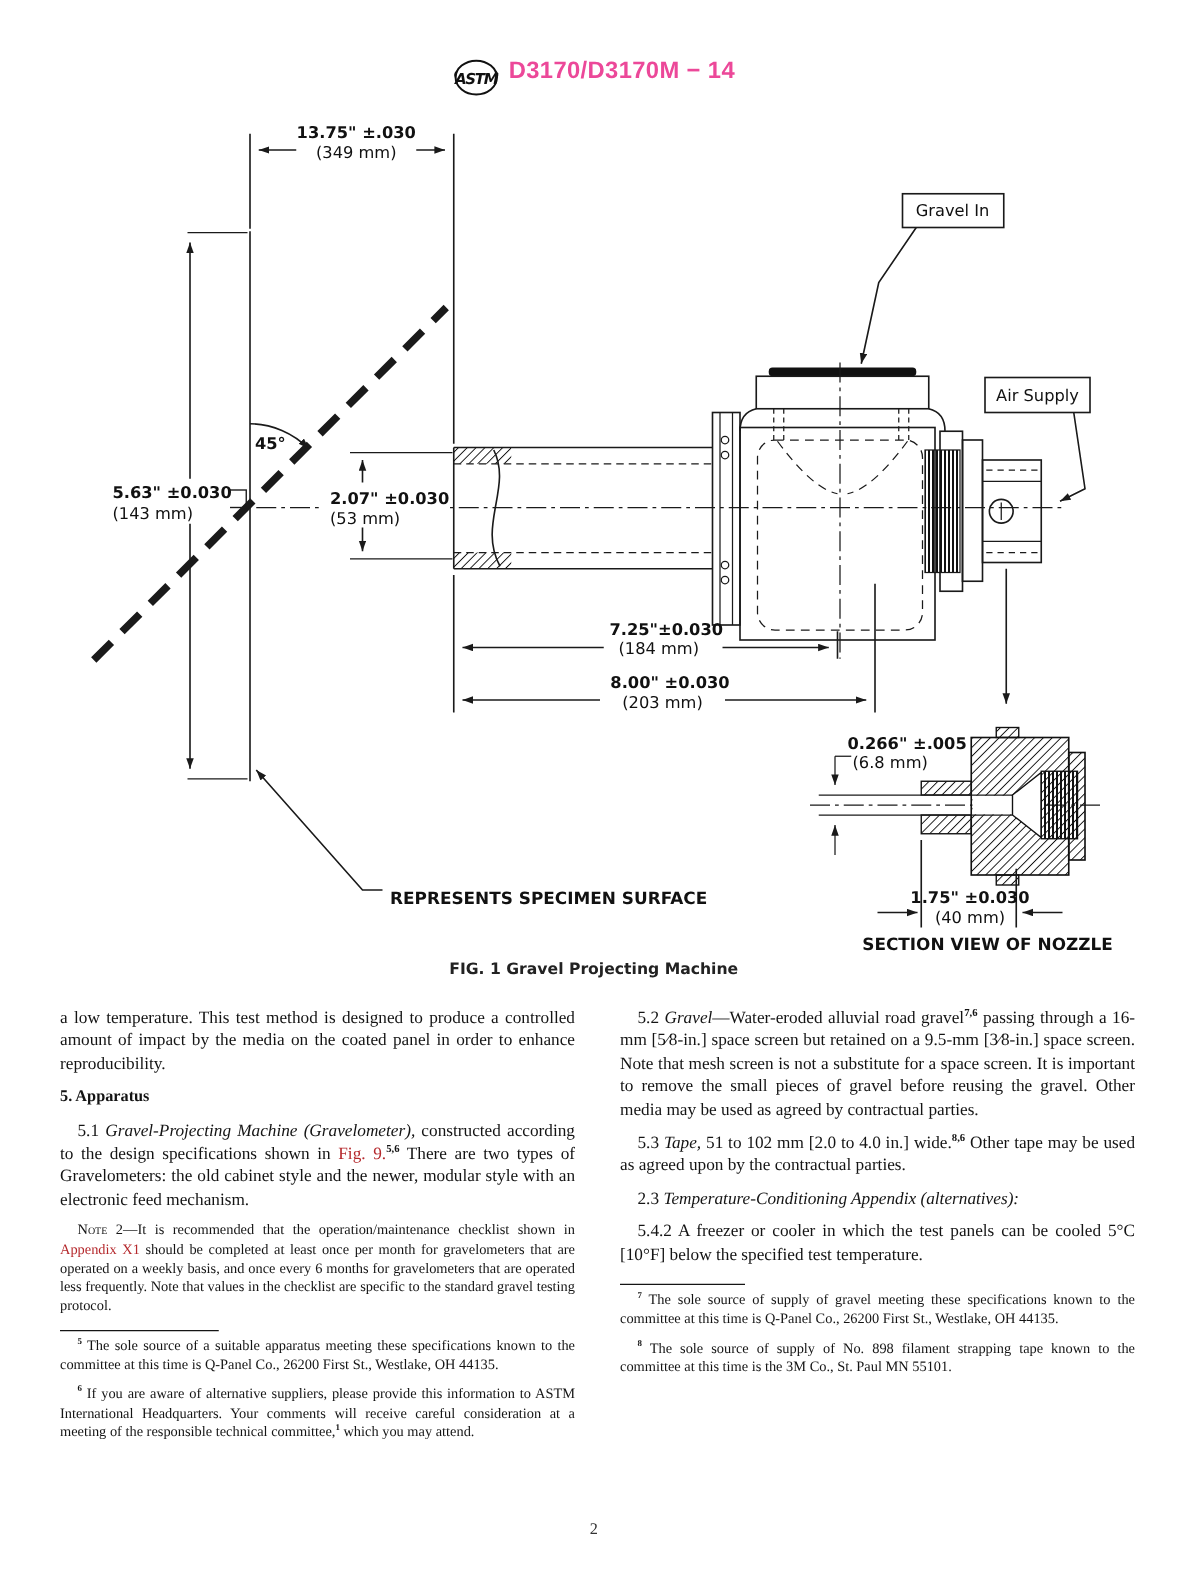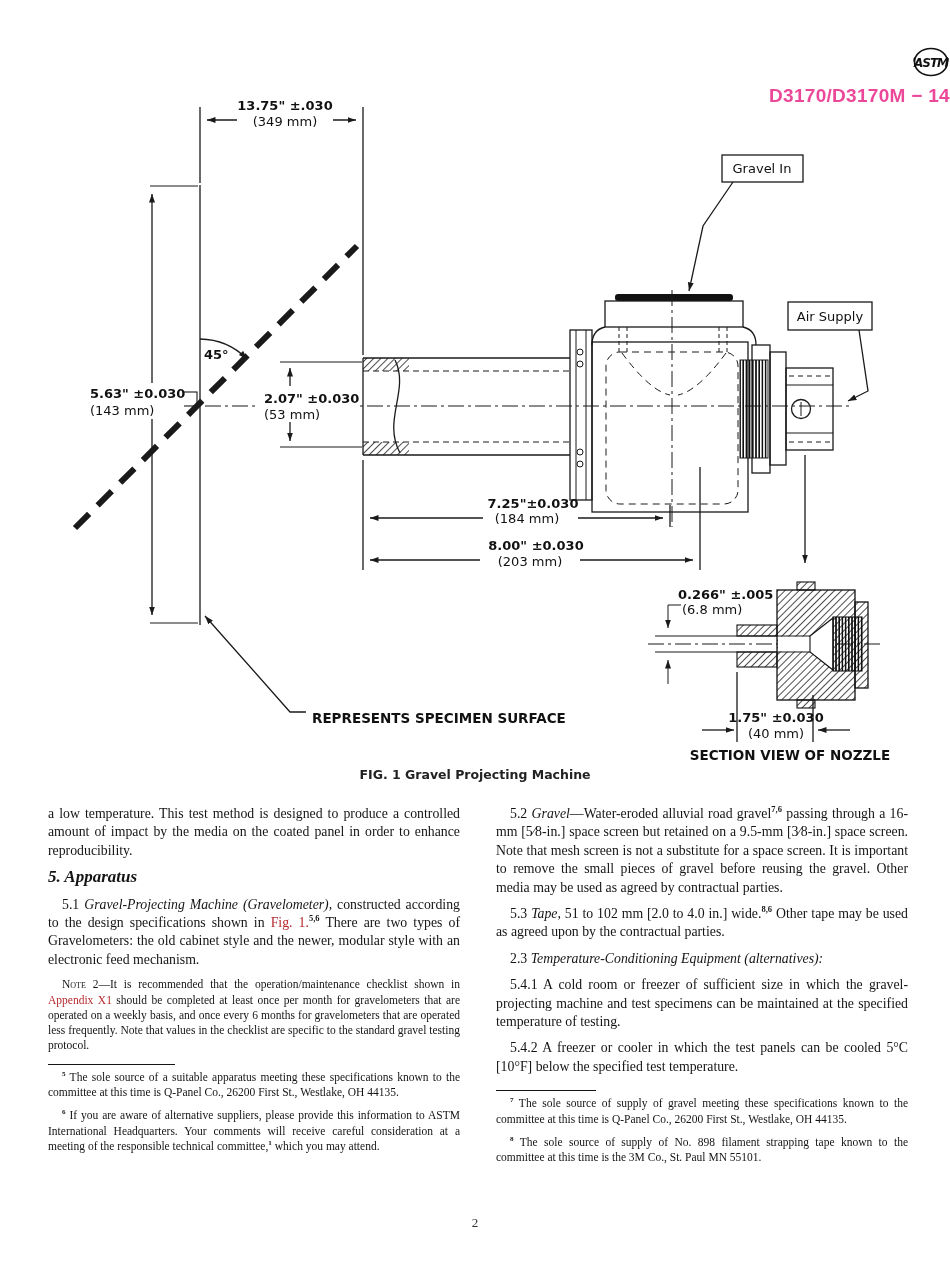--- a/index.html
+++ b/index.html
@@ -1,34 +1,34 @@
 <!DOCTYPE html>
 <html><head>
 <meta charset="utf-8">
 <style>
   html,body{margin:0;padding:0;}
   body{width:950px;height:1272px;background:#ffffff;position:relative;
        font-family:"Liberation Serif",serif;color:#141414;overflow:hidden;}
   
-  .hdr{position:absolute;top:46px;left:0;width:100%;display:flex;justify-content:center;align-items:flex-end;gap:7px;flex-direction:column;}
+  .hdr{position:absolute;top:46px;left:0;width:100%;display:flex;justify-content:center;align-items:flex-start;gap:7px;}
   .hdr-title{font-family:"Liberation Sans",sans-serif;font-weight:bold;font-size:19px;letter-spacing:.3px;color:#ec4899;}
   
   .fig{position:absolute;top:95px;left:0;width:950px;height:700px;}
   .ln{stroke:#1a1a1a;stroke-width:1.3;fill:none;}
   .thin{stroke:#1a1a1a;stroke-width:1;fill:none;}
   .ft{font-family:"DejaVu Sans",sans-serif;font-size:13px;fill:#111;}
   .ftb{font-family:"DejaVu Sans",sans-serif;font-size:13px;font-weight:bold;fill:#111;}
   .ftb2{font-family:"DejaVu Sans",sans-serif;font-size:13.5px;font-weight:bold;fill:#111;}
   .ftcap{font-family:"DejaVu Sans",sans-serif;font-size:12.5px;font-weight:bold;fill:#222;}
   
   .cols{position:absolute;top:805px;left:48px;width:860px;display:flex;gap:36px;}
   .col{width:420px;font-size:13.8px;line-height:18.4px;text-align:justify;}
   .col p{margin:0 0 8px;text-indent:14px;}
   .col p.cont{text-indent:0;}
-  .col h3{font-size:17px;margin:8px 0 9px;text-indent:0;font-style:italic;}
+  .col h3{font-size:13px;margin:8px 0 9px;text-indent:0;}
   .note,.fn{font-size:11.5px;line-height:15.3px;}
   .fn{text-indent:10px;margin:0;}
   .smallcaps{font-variant:small-caps;}
   sup{font-size:.62em;line-height:0;font-weight:bold;}
   .red{color:#b5292d;}
   .rule{border:0;border-top:1.2px solid #141414;margin:10px 0 5px;}
   .rule-l{width:127px;}
   .rule-r{width:100px;margin-top:14px;}
   .pageno{position:absolute;top:1215px;left:0;width:100%;text-align:center;font-size:13px;color:#333;}
 </style>
@@ -187,32 +187,31 @@
     <text class="ftb2" x="790" y="665" text-anchor="middle">SECTION VIEW OF NOZZLE</text>
     <text class="ftcap" x="475" y="684" text-anchor="middle">FIG. 1 Gravel Projecting Machine</text>
   </g>
 </svg>
 
 <div class="cols">
 
   <div class="col">
     <p class="cont">a low temperature. This test method is designed to produce a controlled amount of impact by the media on the coated panel in order to enhance reproducibility.</p>
     <h3>5. Apparatus</h3>
-    <p><span>5.1 </span><i>Gravel-Projecting Machine (Gravelometer),</i><span> constructed according to the design specifications shown in </span><span class="red">Fig. 1.</span><sup>5,6</sup><span> There are two types of Gravelometers: the old cabinet style and the newer, modular style with an electronic feed mechanism.</span></p>
+    <p><span>5.1 </span><i>Gravel-Projecting Machine (Gravelometer),</i><span> constructed according to the design specifications shown in </span><span class="red">Fig. 9.</span><sup>5,6</sup><span> There are two types of Gravelometers: the old cabinet style and the newer, modular style with an electronic feed mechanism.</span></p>
     <p class="note"><span class="smallcaps">Note 2</span><span>—</span><span>It is recommended that the operation/maintenance checklist shown in </span><span class="red">Appendix X1</span><span> should be completed at least once per month for gravelometers that are operated on a weekly basis, and once every 6 months for gravelometers that are operated less frequently. Note that values in the checklist are specific to the standard gravel testing protocol.</span></p>
     <hr class="rule rule-l">
     <p class="fn"><sup>5</sup><span> The sole source of a suitable apparatus meeting these specifications known to the committee at this time is Q-Panel Co., 26200 First St., Westlake, OH 44135.</span></p>
     <p class="fn"><sup>6</sup><span> If you are aware of alternative suppliers, please provide this information to ASTM International Headquarters. Your comments will receive careful consideration at a meeting of the responsible technical committee,</span><sup>1</sup><span> which you may attend.</span></p>
   </div>
 
   <div class="col">
     <p><span>5.2 </span><i>Gravel</i><span>—Water-eroded alluvial road gravel</span><sup>7,6</sup><span> passing through a 16-mm [5⁄8-in.] space screen but retained on a 9.5-mm [3⁄8-in.] space screen. Note that mesh screen is not a substitute for a space screen. It is important to remove the small pieces of gravel before reusing the gravel. Other media may be used as agreed by contractual parties.</span></p>
     <p><span>5.3 </span><i>Tape,</i><span> 51 to 102 mm [2.0 to 4.0 in.] wide.</span><sup>8,6</sup><span> Other tape may be used as agreed upon by the contractual parties.</span></p>
-    <p><span>2.3 </span><i>Temperature-Conditioning Equipment (alternatives):</i></p>
-    <p>5.4.1  A cold room or freezer of sufficient size in which the gravel-projecting machine and test specimens can be maintained at the specified temperature of testing.</p>
+    <p><span>2.3 </span><i>Temperature-Conditioning Appendix (alternatives):</i></p>
     <p>5.4.2  A freezer or cooler in which the test panels can be cooled 5°C [10°F] below the specified test temperature.</p>
     <hr class="rule rule-r">
     <p class="fn"><sup>7</sup><span> The sole source of supply of gravel meeting these specifications known to the committee at this time is Q-Panel Co., 26200 First St., Westlake, OH 44135.</span></p>
     <p class="fn"><sup>8</sup><span> The sole source of supply of No. 898 filament strapping tape known to the committee at this time is the 3M Co., St. Paul MN 55101.</span></p>
   </div>
 
 </div>
 
 <div class="pageno">2</div>
 

